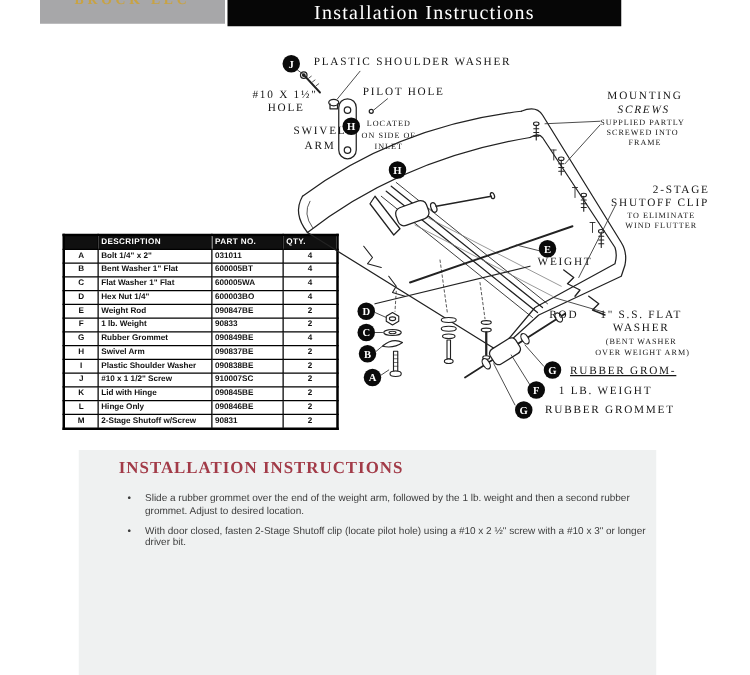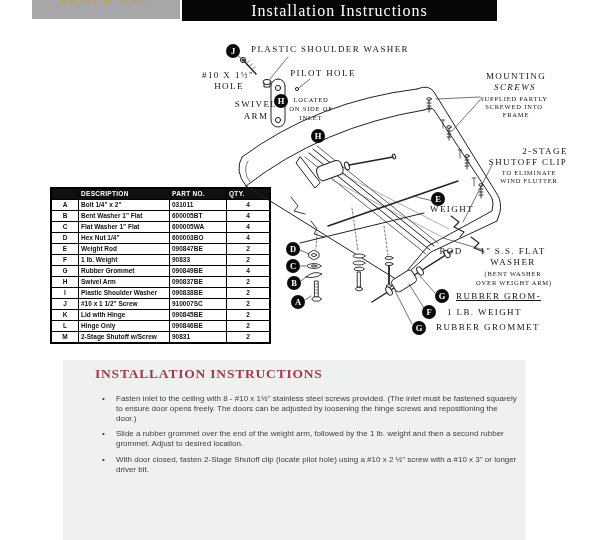--- a/index.html
+++ b/index.html
@@ -319,19 +319,18 @@
   <div class="marker" style="left:293px;top:266px;">C</div>
   <div class="marker" style="left:294px;top:283px;">B</div>
   <div class="marker" style="left:298px;top:302px;">A</div>
   <div class="marker" style="left:442px;top:296px;">G</div>
   <div class="marker" style="left:429px;top:312px;">F</div>
   <div class="marker" style="left:419px;top:328px;">G</div>
 
   <div class="panel">
     <h2>INSTALLATION INSTRUCTIONS</h2>
     <ul>
-      <li>Fasten inlet to the ceiling with 8 - #10 x 1½" stainless steel screws provided. (The inlet must be fastened squarely to ensure door opens freely. The doors can be adjusted by loosening the hinge screws and repositioning the door.)</li>
       <li>Slide a rubber grommet over the end of the weight arm, followed by the 1 lb. weight and then a second rubber grommet. Adjust to desired location.</li>
       <li>With door closed, fasten 2-Stage Shutoff clip (locate pilot hole) using a #10 x 2 ½" screw with a #10 x 3" or longer driver bit.</li>
     </ul>
   </div>
 
 </div>
 
 </body></html>

